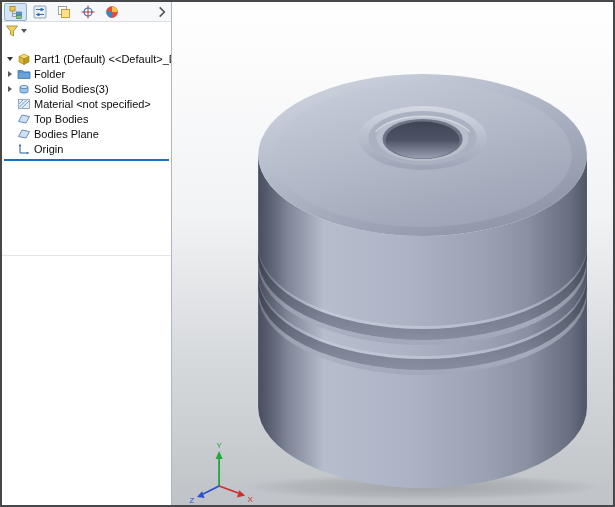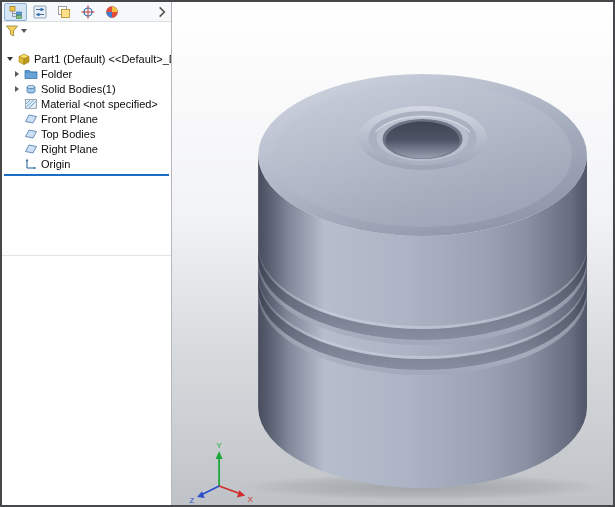--- a/index.html
+++ b/index.html
@@ -12,21 +12,21 @@
   .tab { width:23px; height:18px; display:flex; align-items:center; justify-content:center; border:1px solid transparent; border-radius:2px; cursor:pointer; }
   .tab.active { background:#d5e5f6; border-color:#8ab1d8; }
   .tab svg { width:14px; height:14px; }
   .tab-overflow { margin-left:auto; margin-right:3px; width:12px; height:14px; display:flex; align-items:center; justify-content:center; }
   .filter-row { height:17px; display:flex; align-items:center; gap:2px; padding-left:3px; background:#fff; }
   .filter-row svg { width:13px; height:13px; }
   .caret-down { width:0; height:0; border-left:3px solid transparent; border-right:3px solid transparent; border-top:4px solid #555; }
 
   .tree { padding-top:12px; font-size:11px; color:#0c0c0c; }
   .row { height:15px; display:flex; align-items:center; gap:3px; padding-left:3px; white-space:nowrap; overflow:hidden; cursor:default; }
-  .row.child { padding-left:10px; }
+  .row.child { padding-left:3px; }
   .arr { width:9px; min-width:9px; display:flex; align-items:center; justify-content:center; }
   .arrow-r { width:0; height:0; border-top:3.5px solid transparent; border-bottom:3.5px solid transparent; border-left:4.5px solid #5a5a5a; }
   .arrow-d { width:0; height:0; border-left:3.5px solid transparent; border-right:3.5px solid transparent; border-top:4.5px solid #333; }
   .icon { width:14px; min-width:14px; height:14px; display:inline-flex; }
   .icon svg { width:14px; height:14px; }
   .label { overflow:hidden; }
   .rollback { border-top:2px solid var(--accent-blue,#1a6fc4); margin:3px 2px 0 2px; }
   .splitter { position:absolute; left:0; right:0; top:253px; border-top:1px solid #e2e4e6; }
 
   
@@ -142,64 +142,55 @@
       <div class="row child">
         <span class="arr">
             <span class="arrow-r"></span>
           </span>
         <span class="icon">
           <svg viewBox="0 0 14 14">
               <path d="M3 5 L3 9.5 A4 1.6 0 0 0 11 9.5 L11 5 Z" fill="#9dc3e6" stroke="#2e6da4" stroke-width="0.7"></path>
               <ellipse cx="7" cy="5" rx="4" ry="1.6" fill="#cfe2f3" stroke="#2e6da4" stroke-width="0.7"></ellipse>
             </svg>
         </span>
-        <span class="label">Solid Bodies(1)</span>
+        <span class="label">Solid Bodies(3)</span>
       </div>
 
       <div class="row child">
         <span class="arr"></span>
         <span class="icon">
           <svg viewBox="0 0 14 14">
               <rect x="1.5" y="2.5" width="11" height="9" fill="#e3ebf3" stroke="#7f8b99" stroke-width="0.7"></rect>
               <line x1="2" y1="10.5" x2="9.5" y2="3" stroke="#5b9bd5" stroke-width="0.9"></line>
               <line x1="5" y1="11" x2="12" y2="4" stroke="#5b9bd5" stroke-width="0.9"></line>
               <line x1="2" y1="7" x2="6" y2="3" stroke="#5b9bd5" stroke-width="0.9"></line>
             </svg>
         </span>
         <span class="label">Material &lt;not specified&gt;</span>
       </div>
 
+
       <div class="row child">
         <span class="arr"></span>
         <span class="icon">
           <svg viewBox="0 0 14 14">
               <polygon points="1.5,9.5 5,3 12.5,4.5 9,11" fill="#aecbeb" fill-opacity="0.6" stroke="#4a76a8" stroke-width="0.8"></polygon>
             </svg>
         </span>
-        <span class="label">Front Plane</span>
+        <span class="label">Top Bodies</span>
       </div>
 
       <div class="row child">
         <span class="arr"></span>
         <span class="icon">
           <svg viewBox="0 0 14 14">
               <polygon points="1.5,9.5 5,3 12.5,4.5 9,11" fill="#aecbeb" fill-opacity="0.6" stroke="#4a76a8" stroke-width="0.8"></polygon>
             </svg>
         </span>
-        <span class="label">Top Bodies</span>
-      </div>
-
-      <div class="row child">
-        <span class="arr"></span>
-        <span class="icon">
-          <svg viewBox="0 0 14 14">
-              <polygon points="1.5,9.5 5,3 12.5,4.5 9,11" fill="#aecbeb" fill-opacity="0.6" stroke="#4a76a8" stroke-width="0.8"></polygon>
-            </svg>
-        </span>
-        <span class="label">Right Plane</span>
+        <span class="label">Bodies Plane</span>
       </div>
 
       <div class="row child">
         <span class="arr"></span>
         <span class="icon">
           <svg viewBox="0 0 14 14">
               <line x1="3" y1="11" x2="3" y2="3.5" stroke="#2e6da4" stroke-width="1.1"></line>
               <polygon points="3,1.5 1.7,4.2 4.3,4.2" fill="#2e6da4"></polygon>
               <line x1="3" y1="11" x2="10.5" y2="11" stroke="#2e6da4" stroke-width="1.1"></line>
               <polygon points="12.5,11 9.8,9.7 9.8,12.3" fill="#2e6da4"></polygon>

